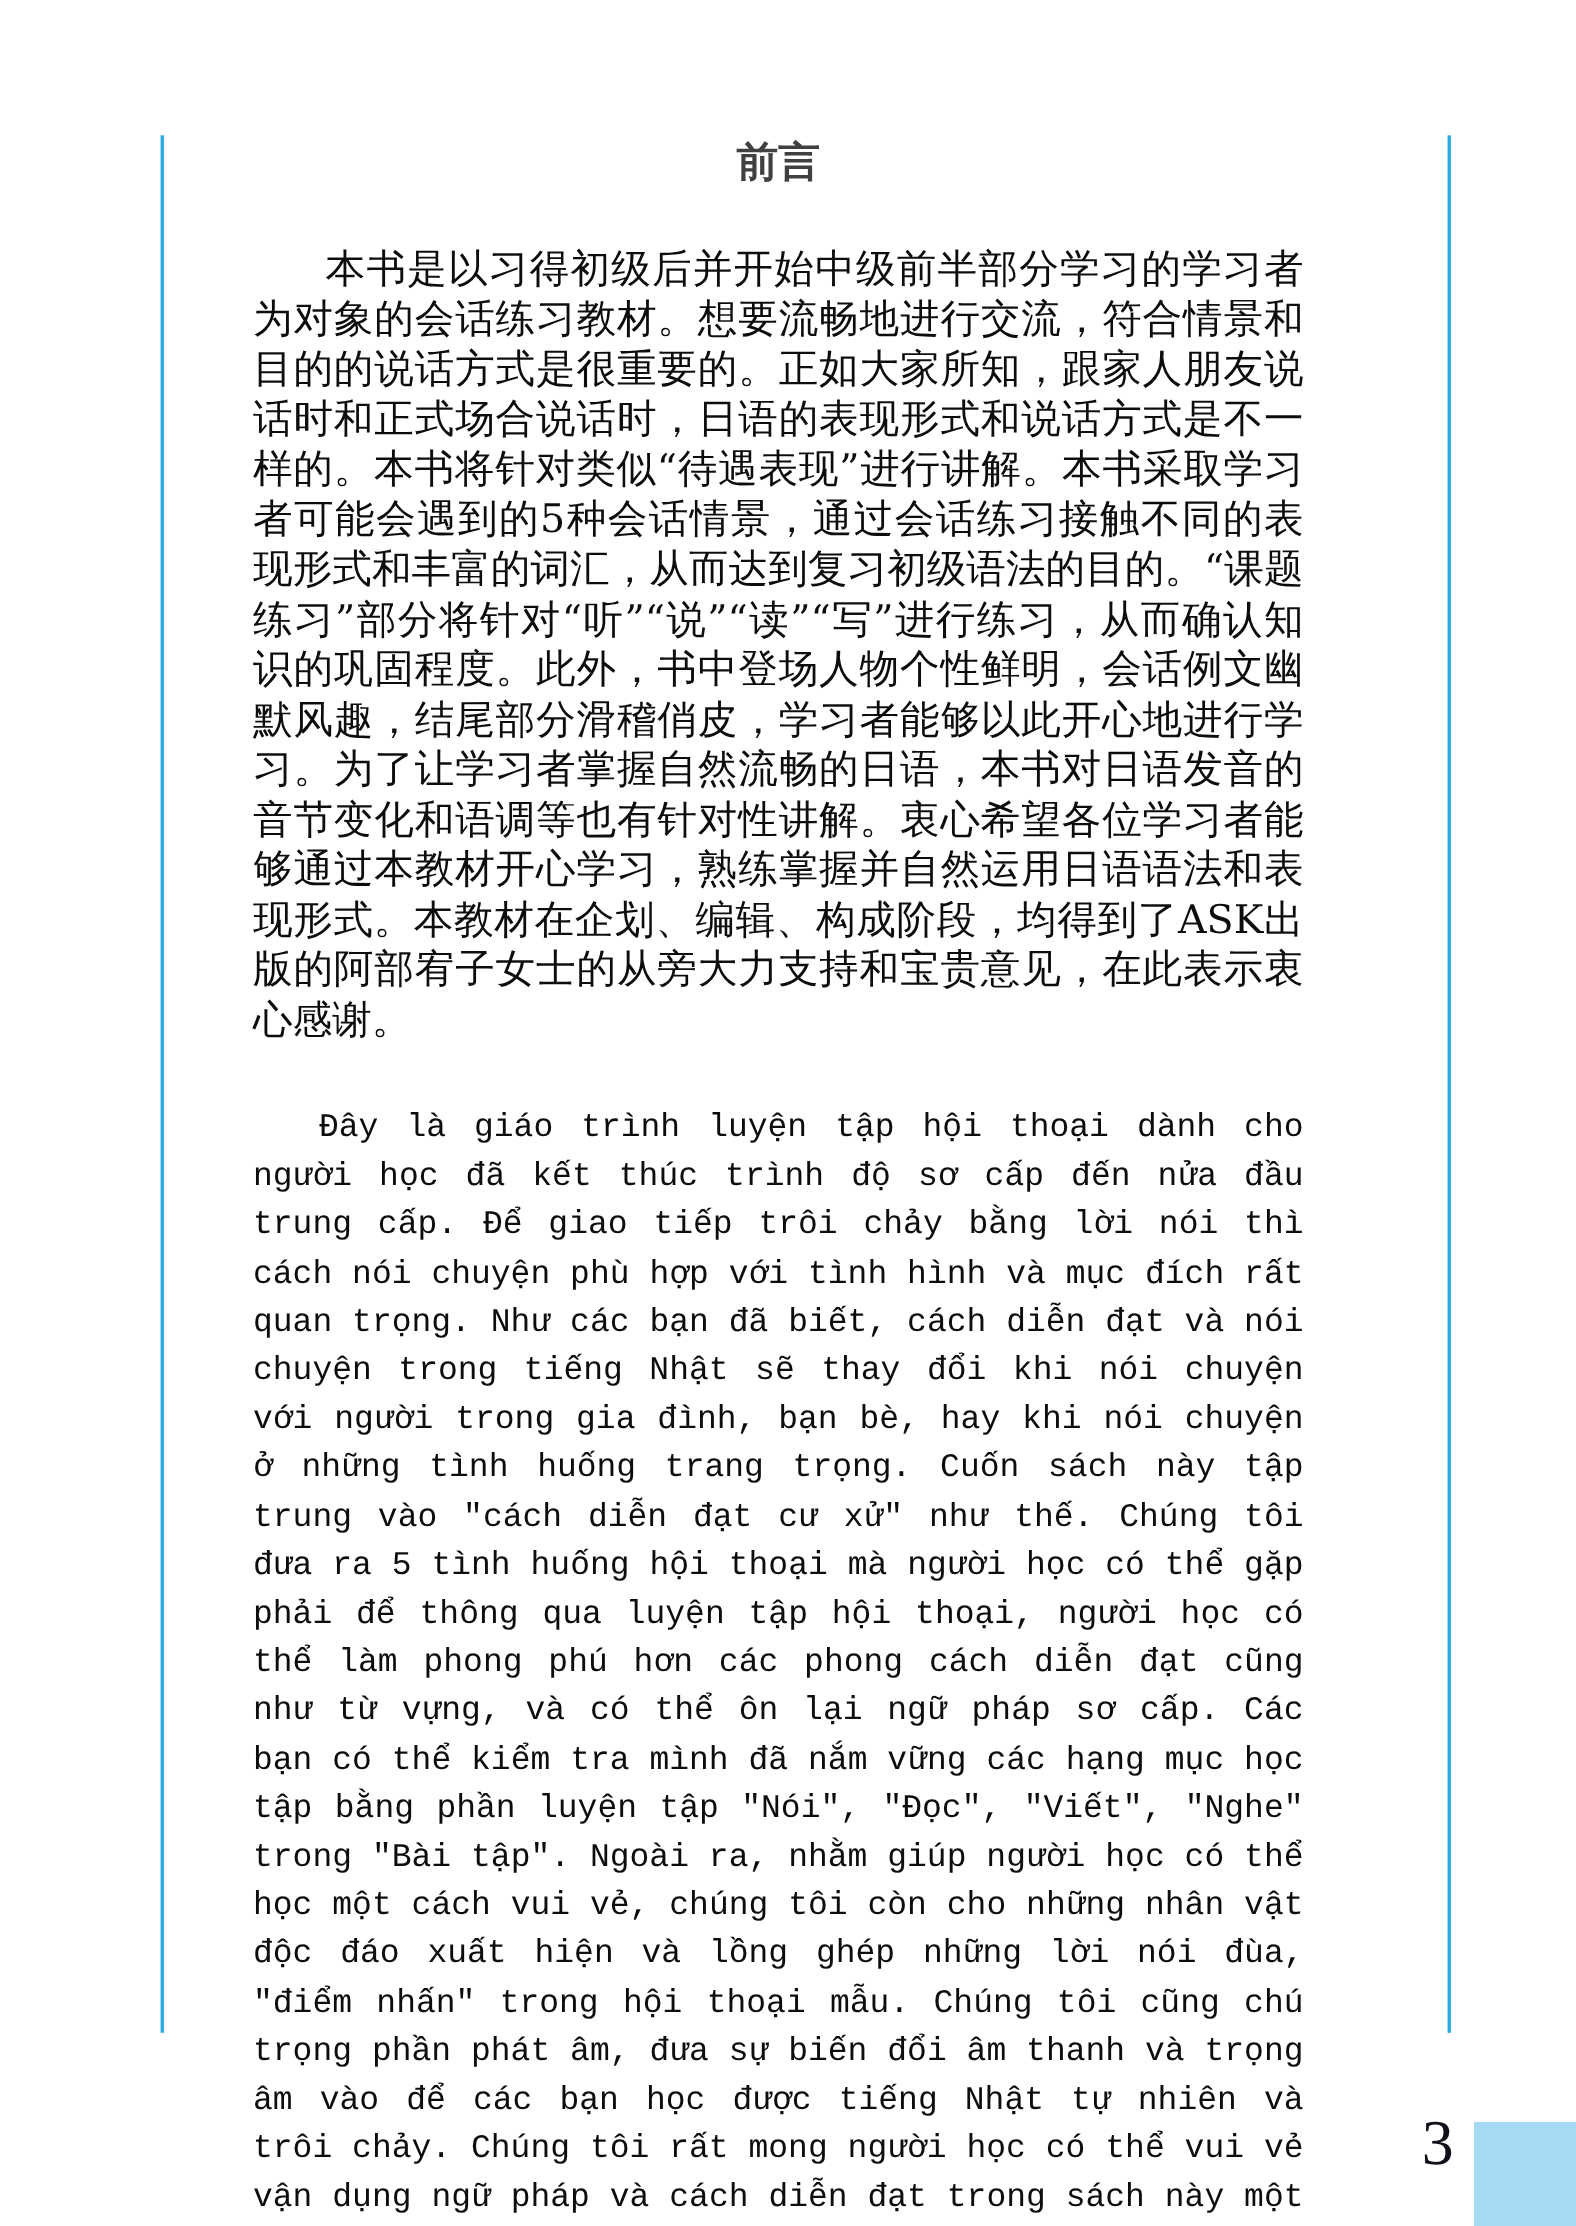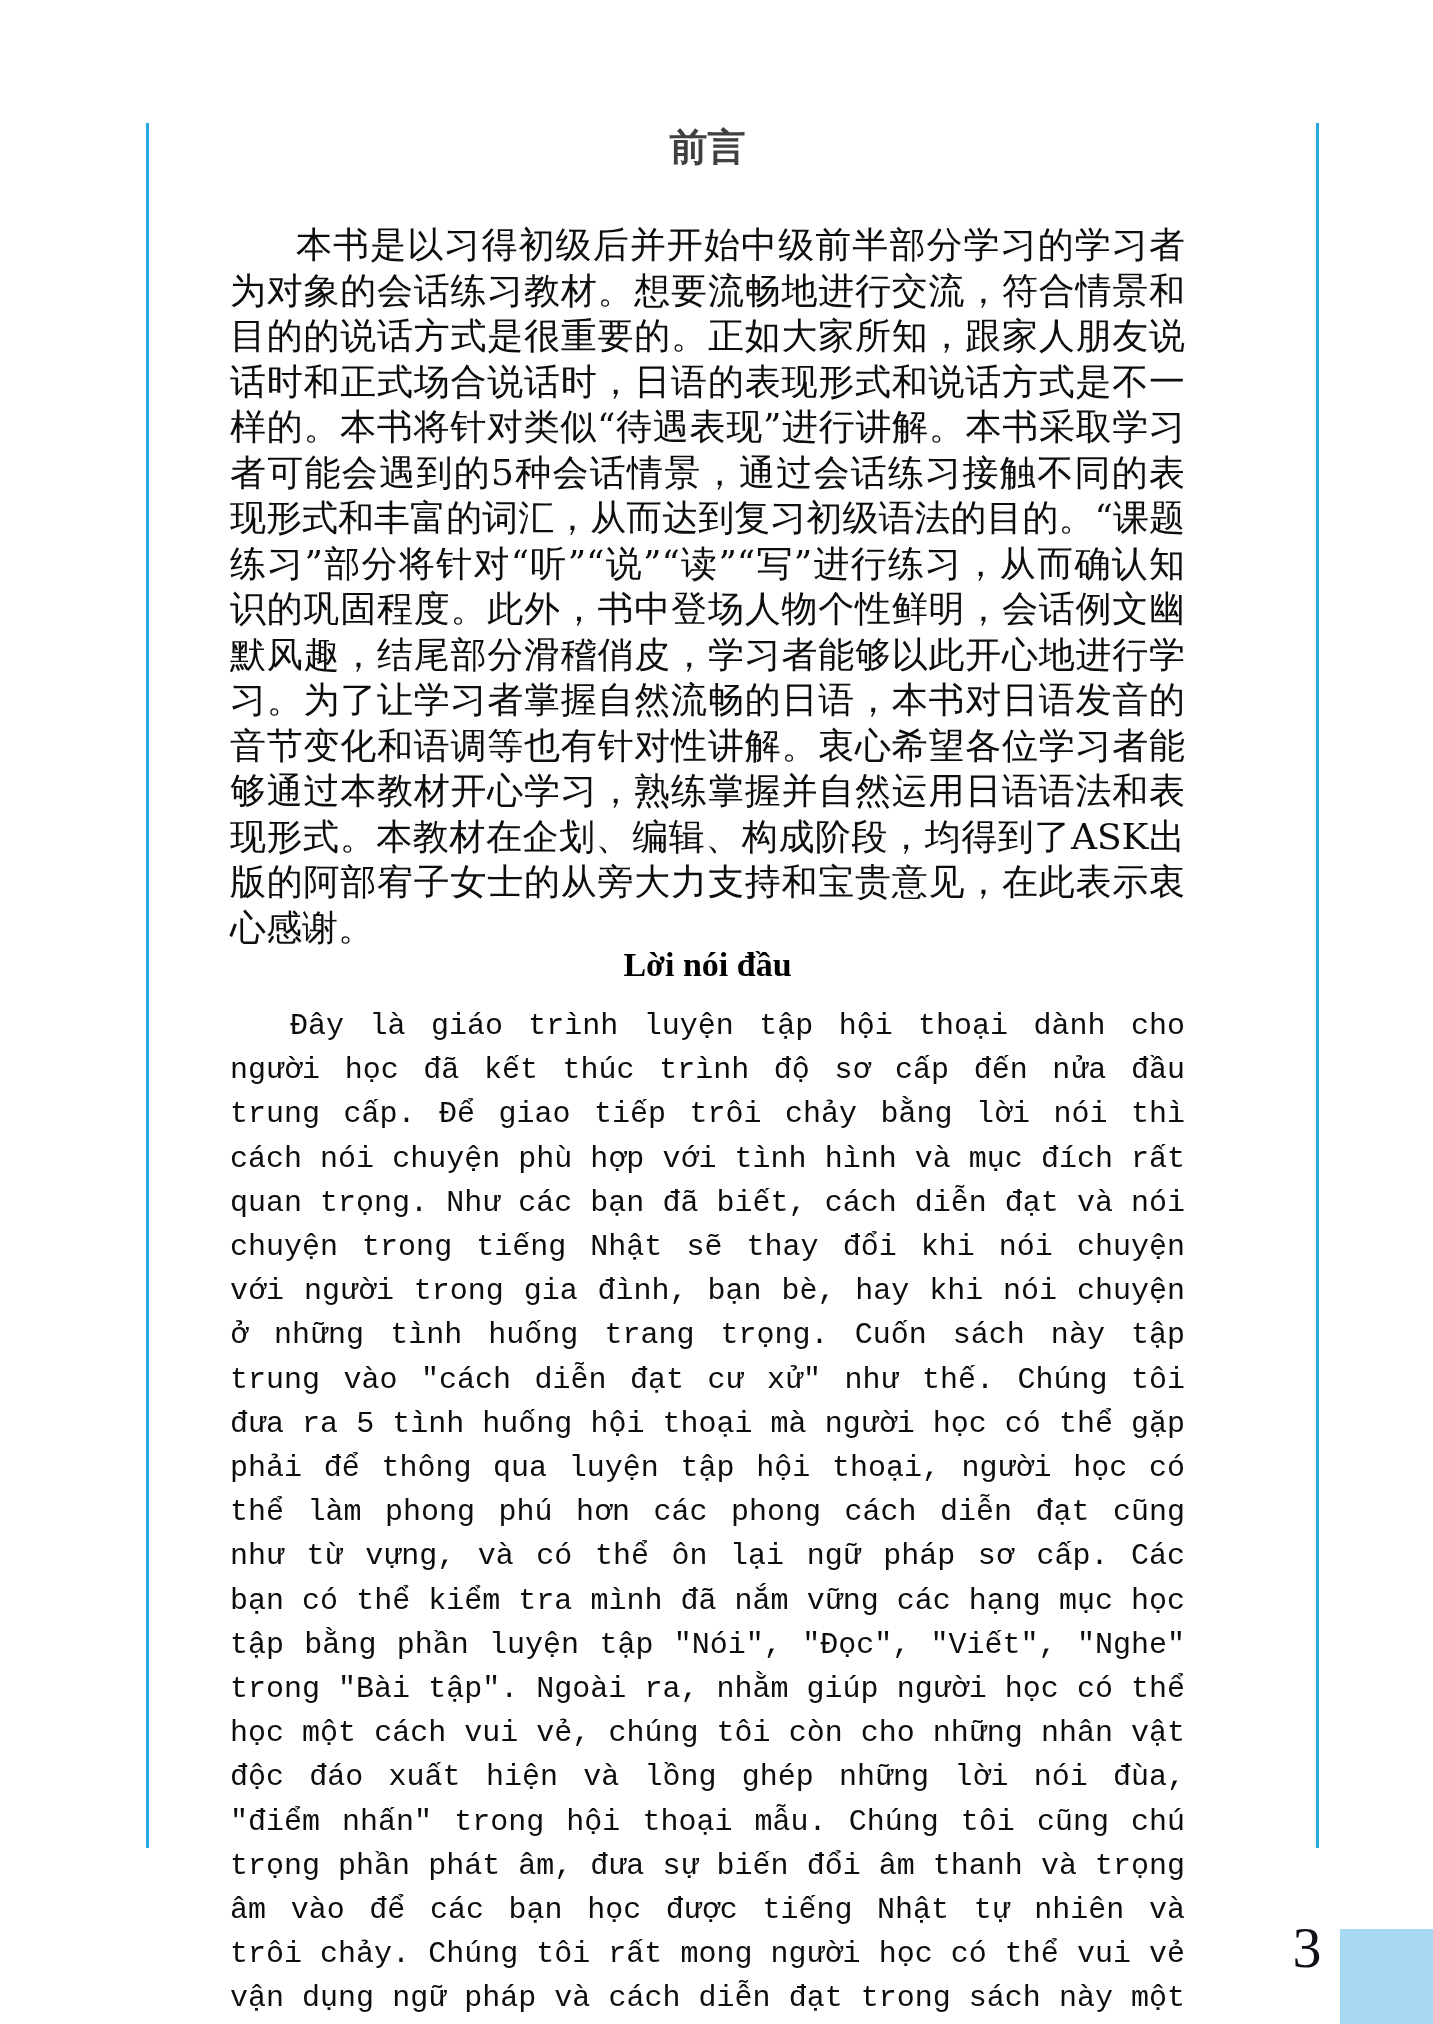--- a/index.html
+++ b/index.html
@@ -101,21 +101,20 @@
 
 <div class="page">
 
   <div class="rule rule-left"></div>
   <div class="rule rule-right"></div>
 
   <h1 class="cn-title">前言</h1>
 
   <p class="cn-body">本书是以习得初级后并开始中级前半部分学习的学习者为对象的会话练习教材。想要流畅地进行交流，符合情景和目的的说话方式是很重要的。正如大家所知，跟家人朋友说话时和正式场合说话时，日语的表现形式和说话方式是不一样的。本书将针对类似“待遇表现”进行讲解。本书采取学习者可能会遇到的5种会话情景，通过会话练习接触不同的表现形式和丰富的词汇，从而达到复习初级语法的目的。“课题练习”部分将针对“听”“说”“读”“写”进行练习，从而确认知识的巩固程度。此外，书中登场人物个性鲜明，会话例文幽默风趣，结尾部分滑稽俏皮，学习者能够以此开心地进行学习。为了让学习者掌握自然流畅的日语，本书对日语发音的音节变化和语调等也有针对性讲解。衷心希望各位学习者能够通过本教材开心学习，熟练掌握并自然运用日语语法和表现形式。本教材在企划、编辑、构成阶段，均得到了ASK出版的阿部宥子女士的从旁大力支持和宝贵意见，在此表示衷心感谢。</p>
 
-  <h2 class="vi-title">Lời nói đầu</h2>
 
   <p class="vi-body">Đây là giáo trình luyện tập hội thoại dành cho người học đã kết thúc trình độ sơ cấp đến nửa đầu trung cấp. Để giao tiếp trôi chảy bằng lời nói thì cách nói chuyện phù hợp với tình hình và mục đích rất quan trọng. Như các bạn đã biết, cách diễn đạt và nói chuyện trong tiếng Nhật sẽ thay đổi khi nói chuyện với người trong gia đình, bạn bè, hay khi nói chuyện ở những tình huống trang trọng. Cuốn sách này tập trung vào "cách diễn đạt cư xử" như thế. Chúng tôi đưa ra 5 tình huống hội thoại mà người học có thể gặp phải để thông qua luyện tập hội thoại, người học có thể làm phong phú hơn các phong cách diễn đạt cũng như từ vựng, và có thể ôn lại ngữ pháp sơ cấp. Các bạn có thể kiểm tra mình đã nắm vững các hạng mục học tập bằng phần luyện tập "Nói", "Đọc", "Viết", "Nghe" trong "Bài tập". Ngoài ra, nhằm giúp người học có thể học một cách vui vẻ, chúng tôi còn cho những nhân vật độc đáo xuất hiện và lồng ghép những lời nói đùa, "điểm nhấn" trong hội thoại mẫu. Chúng tôi cũng chú trọng phần phát âm, đưa sự biến đổi âm thanh và trọng âm vào để các bạn học được tiếng Nhật tự nhiên và trôi chảy. Chúng tôi rất mong người học có thể vui vẻ vận dụng ngữ pháp và cách diễn đạt trong sách này một cách phù hợp và tự nhiên. Khi soạn thảo giáo trình này, chúng tôi đã nhận được sự giúp đỡ của cô Abe Yuko từ giai đoạn lên kế hoạch đến khi biên tập, xây dựng cấu trúc cuốn sách. Chúng tôi xin phép gửi lời cảm ơn cô ở đây.</p>
 
   <div class="page-number">3</div>
 
   <div class="page-tab"></div>
 
 </div>
 
 </body></html>

